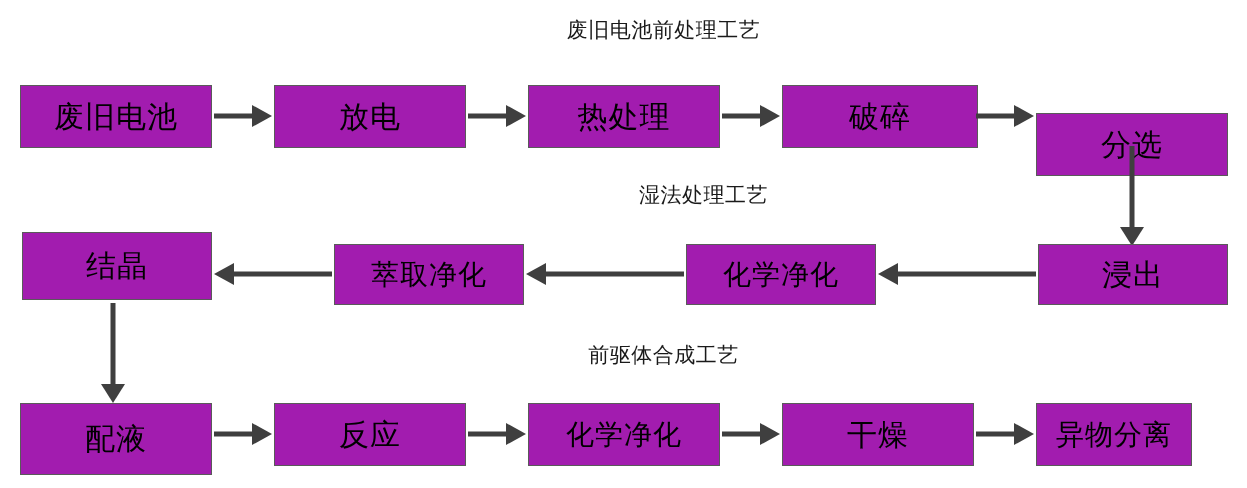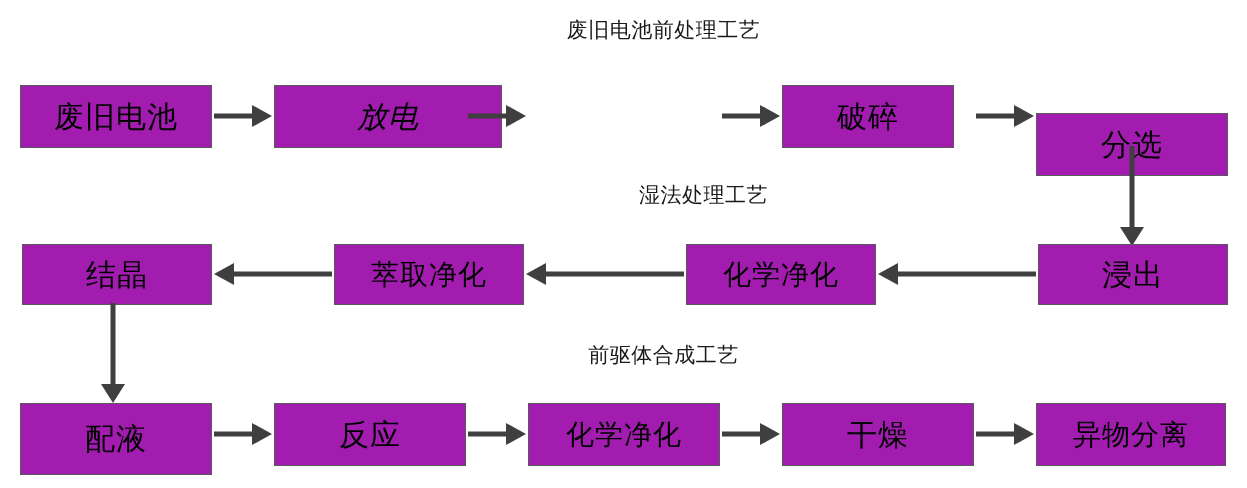--- a/index.html
+++ b/index.html
@@ -104,24 +104,25 @@
 </style>
 </head>
 <body>
 
 <div id="canvas">
 
   <div class="section-title" style="top:20px;">废旧电池前处理工艺</div>
 
   <div class="node" style="left:20px; top:85px; width:192px; height:63px;">废旧电池</div>
 
-  <div class="node" style="left:274px; top:85px; width:228px; height:63px;font-style:italic;">放电</div>
-
-
-  <div class="node" style="left:782px; top:85px; width:172px; height:63px;">破碎</div>
+  <div class="node" style="left:274px; top:85px; width:192px; height:63px;">放电</div>
+
+  <div class="node" style="left:528px; top:85px; width:192px; height:63px;">热处理</div>
+
+  <div class="node" style="left:782px; top:85px; width:196px; height:63px;">破碎</div>
 
   <div class="node" style="left:1036px; top:85px; width:192px; height:63px;margin-top:28px;">分选</div>
 
   <div class="arrow-h right" style="left:214px; top:104px; width:58px;">
     <span class="shaft"></span>
     <span class="head"></span>
   </div>
 
   <div class="arrow-h right" style="left:468px; top:104px; width:58px;">
     <span class="shaft"></span>
@@ -138,21 +139,21 @@
     <span class="head"></span>
   </div>
 
   <div class="arrow-v" style="left:1120px; top:146px; height:100px;">
     <span class="shaft"></span>
     <span class="head"></span>
   </div>
 
   <div class="section-title" style="top:185px;margin-left:40px;">湿法处理工艺</div>
 
-  <div class="node" style="left:22px; top:244px; width:190px; height:61px;">结晶</div>
+  <div class="node" style="left:22px; top:232px; width:190px; height:68px;">结晶</div>
 
   <div class="node narrow-text" style="left:334px; top:244px; width:190px; height:61px;">萃取净化</div>
 
   <div class="node narrow-text" style="left:686px; top:244px; width:190px; height:61px;">化学净化</div>
 
   <div class="node" style="left:1038px; top:244px; width:190px; height:61px;">浸出</div>
 
   <div class="arrow-h left" style="left:214px; top:262px; width:118px;">
     <span class="shaft"></span>
     <span class="head"></span>
@@ -176,21 +177,21 @@
   <div class="section-title" style="top:345px;">前驱体合成工艺</div>
 
   <div class="node" style="left:20px; top:403px; width:192px; height:72px;">配液</div>
 
   <div class="node" style="left:274px; top:403px; width:192px; height:63px;font-family:Liberation Serif, serif;">反应</div>
 
   <div class="node narrow-text" style="left:528px; top:403px; width:192px; height:63px;">化学净化</div>
 
   <div class="node" style="left:782px; top:403px; width:192px; height:63px;">干燥</div>
 
-  <div class="node narrow-text" style="left:1036px; top:403px; width:190px; height:63px;">异物分离</div>
+  <div class="node narrow-text" style="left:1036px; top:403px; width:156px; height:63px;">异物分离</div>
 
   <div class="arrow-h right" style="left:214px; top:422px; width:58px;">
     <span class="shaft"></span>
     <span class="head"></span>
   </div>
 
   <div class="arrow-h right" style="left:468px; top:422px; width:58px;">
     <span class="shaft"></span>
     <span class="head"></span>
   </div>

